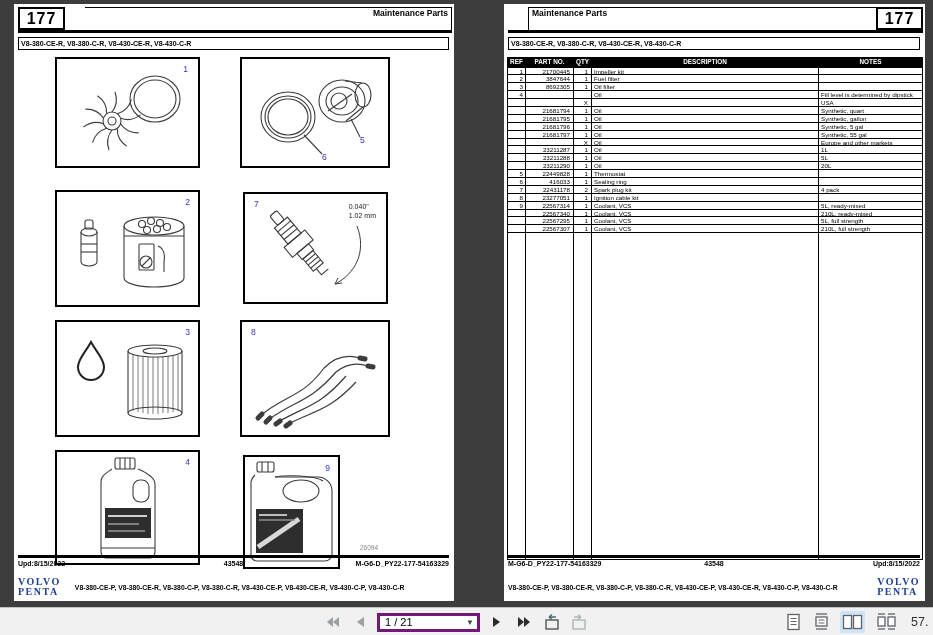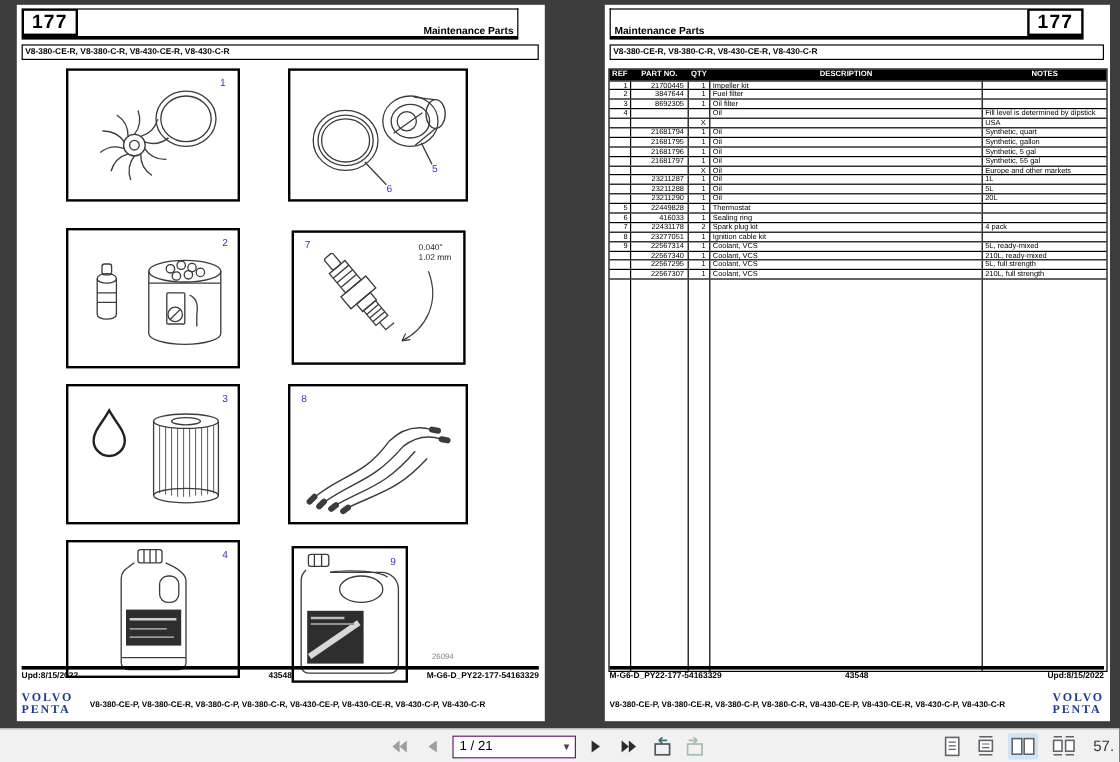--- a/index.html
+++ b/index.html
@@ -10,23 +10,23 @@
   }
   *{margin:0;padding:0;box-sizing:border-box;}
   html,body{width:933px;height:635px;overflow:hidden;}
   body{background:var(--canvas-bg);position:relative;font-family:"Liberation Sans",sans-serif;color:#000;}
 
   .page{position:absolute;top:4px;height:597px;background:#fff;}
   #left-page{left:14px;width:440px;}
   #right-page{left:504px;width:421px;}
 
   
-  .pg-head{position:absolute;top:3px;left:4px;right:22px;display:flex;border-bottom:3px solid #000;}
+  .pg-head{position:absolute;top:3px;left:4px;right:2px;display:flex;border-bottom:3px solid #000;}
   .pg-num{width:47px;height:23px;border:2px solid #000;font-size:16px;font-weight:bold;text-align:center;line-height:20px;letter-spacing:1px;}
-  .pg-title-cell{flex:1;height:23px;border-top:1px solid #000;border-right:1px solid #000;font-size:8.5px;font-weight:bold;display:flex;align-items:flex-end;}
+  .pg-title-cell{flex:1;height:23px;border-top:1px solid #000;border-right:1px solid #000;font-size:8.5px;font-weight:bold;display:flex;align-items:flex-start;margin-left:20px;}
   .pg-title-cell.right{justify-content:flex-end;padding-right:3px;}
   .pg-title-cell.left{justify-content:flex-start;padding-left:3px;border-right:none;border-left:1px solid #000;}
   #right-page .pg-title-cell{border-right:none;}
 
   .model-strip{position:absolute;top:33px;left:4px;right:5px;height:13px;border:1px solid #000;font-size:7px;font-weight:bold;line-height:11px;padding-left:2px;white-space:nowrap;overflow:hidden;}
 
   
   .figbox{position:absolute;border:2px solid #000;background:#fff;}
   .lb{position:absolute;font-size:8.5px;color:var(--callout-blue);}
   .gap-note{position:absolute;top:8px;right:10px;font-size:7px;color:#222;line-height:9px;text-align:left;}
@@ -58,21 +58,21 @@
   .c-desc{width:227px;text-align:left;padding-left:2px;}
   .c-notes{flex:1;text-align:left;padding-left:2px;}
   .thead .c-ref,.thead .c-part,.thead .c-qty,.thead .c-desc,.thead .c-notes{text-align:center;padding:0;}
   .tfiller{display:flex;border-top:1px solid #000;height:327px;}
   .tfiller .tcell{height:100%;}
 
   
   #toolbar{position:absolute;left:0;right:0;bottom:0;height:28px;background:#f1f1f1;border-top:1px solid #c2c2c2;}
   .nav-group{position:absolute;left:323px;top:0;height:28px;display:flex;align-items:center;gap:7px;}
   .tb-btn{width:20px;height:20px;display:flex;align-items:center;justify-content:center;cursor:pointer;}
-  .page-combo{width:103px;height:19px;background:#fff;border:1px solid #701a75;display:flex;align-items:center;}
+  .page-combo{width:103px;height:19px;background:#fff;border:3px solid #701a75;display:flex;align-items:center;}
   .page-combo input{flex:1;border:none;outline:none;font-size:11px;font-family:"Liberation Sans",sans-serif;padding-left:5px;height:15px;width:70px;background:transparent;}
   .combo-caret{width:14px;font-size:8px;color:#444;text-align:center;}
   .layout-group{position:absolute;left:784px;top:0;height:28px;display:flex;align-items:center;gap:9px;}
   .layout-btn{padding:2px;border-radius:2px;cursor:pointer;display:flex;align-items:center;justify-content:center;}
   .layout-btn.active{background:var(--active-layout-bg);}
   #zoom-label{position:absolute;left:911px;top:7px;font-size:12.5px;color:#333;white-space:nowrap;}
 </style>
 </head>
 <body>
 

